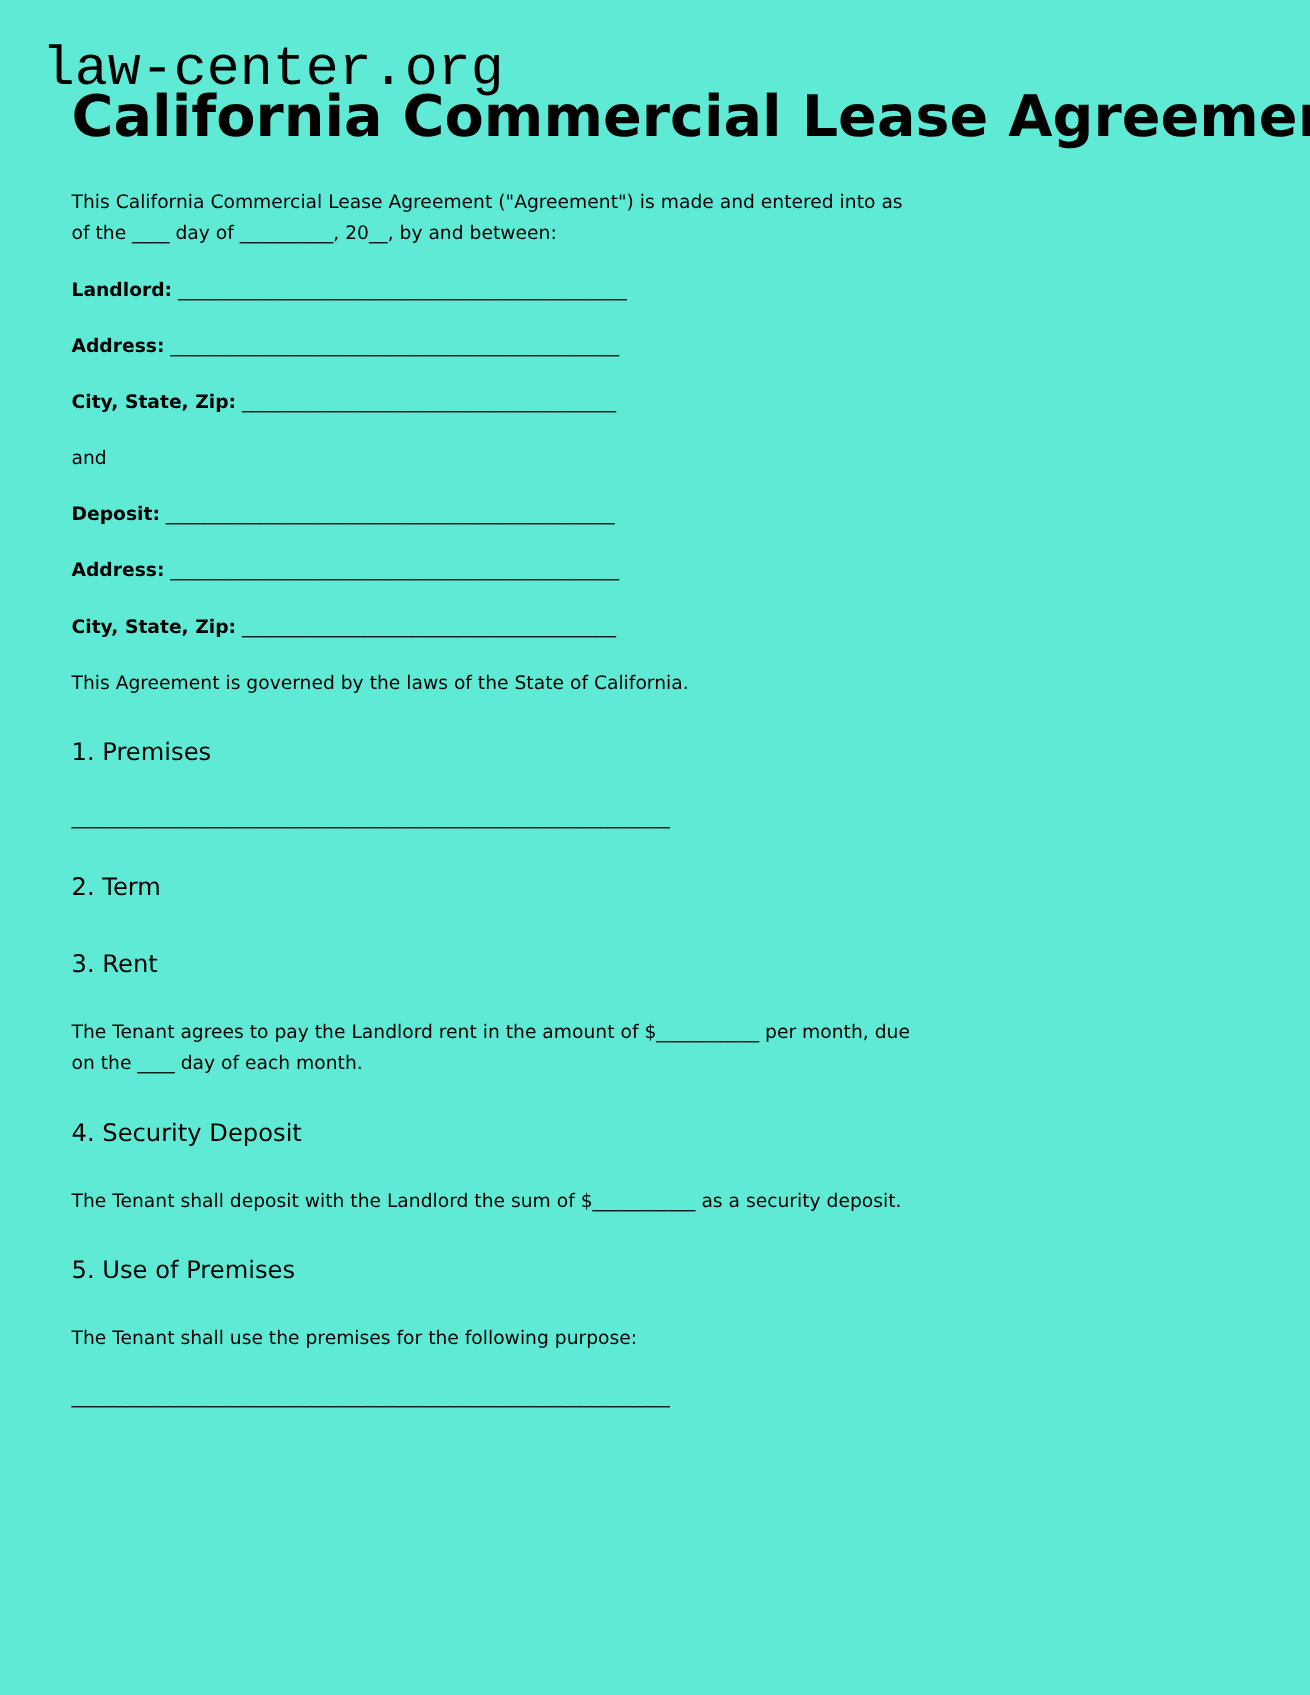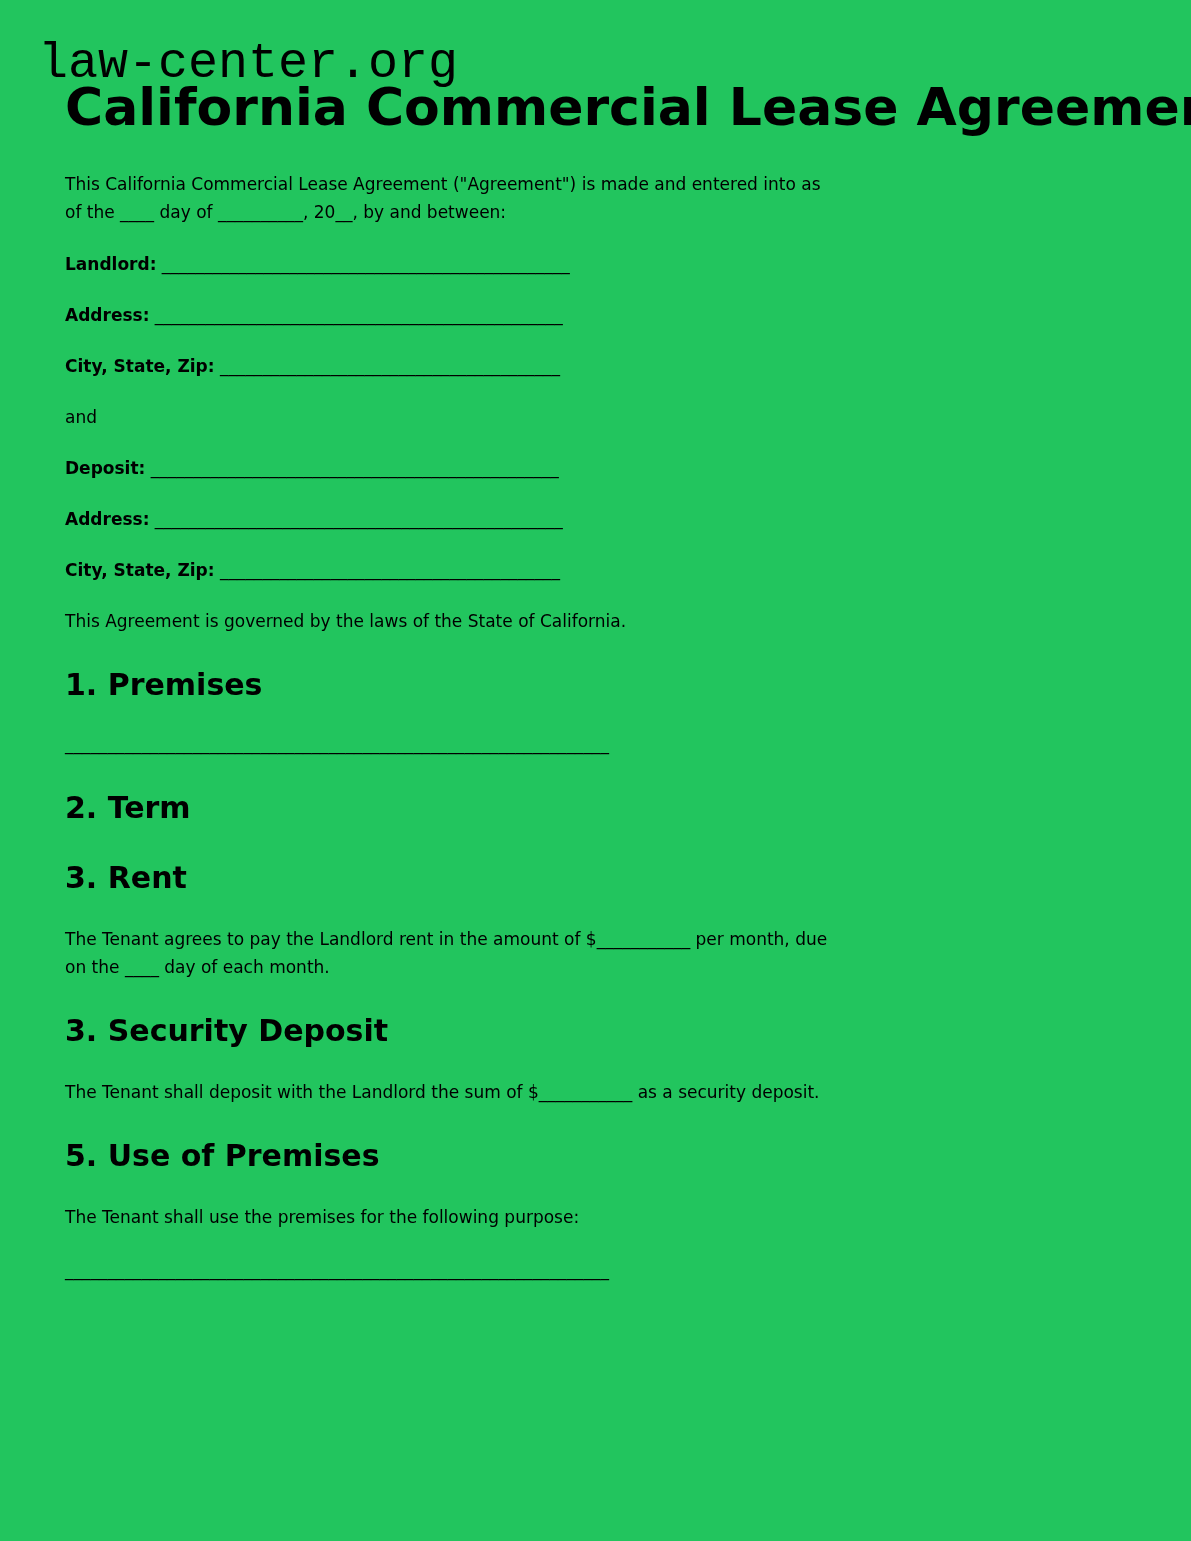--- a/index.html
+++ b/index.html
@@ -6,21 +6,21 @@
     margin: 0;
     padding: 0;
     background: #ffffff;
   }
   .page {
     position: relative;
     width: 1191px;
     height: 1541px;
     box-sizing: border-box;
     padding: 38px 55px 0 65px;
-    background: #22c55e;
+    background: #5eead4;
     color: #000000;
     font-family: "DejaVu Sans", sans-serif;
     overflow: hidden;
   }
   .logo {
     font-family: "Liberation Mono", monospace;
     font-size: 50px;
     line-height: 52px;
     font-weight: normal;
     margin-left: -27px;
@@ -40,22 +40,22 @@
     margin: 0;
     white-space: pre-line;
   }
   .intro { margin-top: 38px; }
   .row { margin-top: 23px; white-space: nowrap; }
   .row-first { margin-top: 24px; }
   .row b { font-weight: bold; }
   .governing { margin-top: 23px; }
   h2.sec-heading {
     font-family: "DejaVu Sans", sans-serif;
-    font-weight: bold;
-    font-size: 30px;
+    font-weight: normal;
+    font-size: 22px;
     line-height: 40px;
     margin: 30px 0 0 0;
     white-space: nowrap;
   }
   .sec-body { margin-top: 27px; }
   .blank-line {
     margin-top: 25px;
     white-space: nowrap;
   }
 </style>
@@ -89,20 +89,20 @@
 
   <h2 class="sec-heading">1. Premises</h2>
   <p class="blank-line">________________________________________________________________</p>
 
   <h2 class="sec-heading">2. Term</h2>
 
   <h2 class="sec-heading">3. Rent</h2>
   <p class="sec-body">The Tenant agrees to pay the Landlord rent in the amount of $___________ per month, due
 on the ____ day of each month.</p>
 
-  <h2 class="sec-heading">3. Security Deposit</h2>
+  <h2 class="sec-heading">4. Security Deposit</h2>
   <p class="sec-body">The Tenant shall deposit with the Landlord the sum of $___________ as a security deposit.</p>
 
   <h2 class="sec-heading">5. Use of Premises</h2>
   <p class="sec-body">The Tenant shall use the premises for the following purpose:</p>
   <p class="blank-line">________________________________________________________________</p>
 
 </div>
 
 </body></html>

